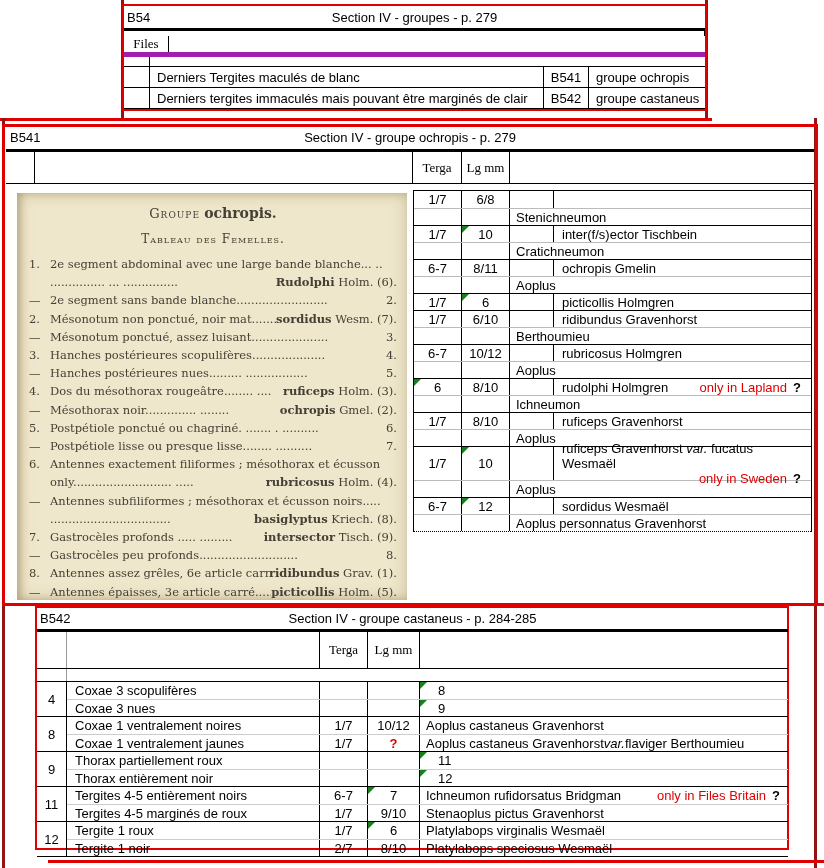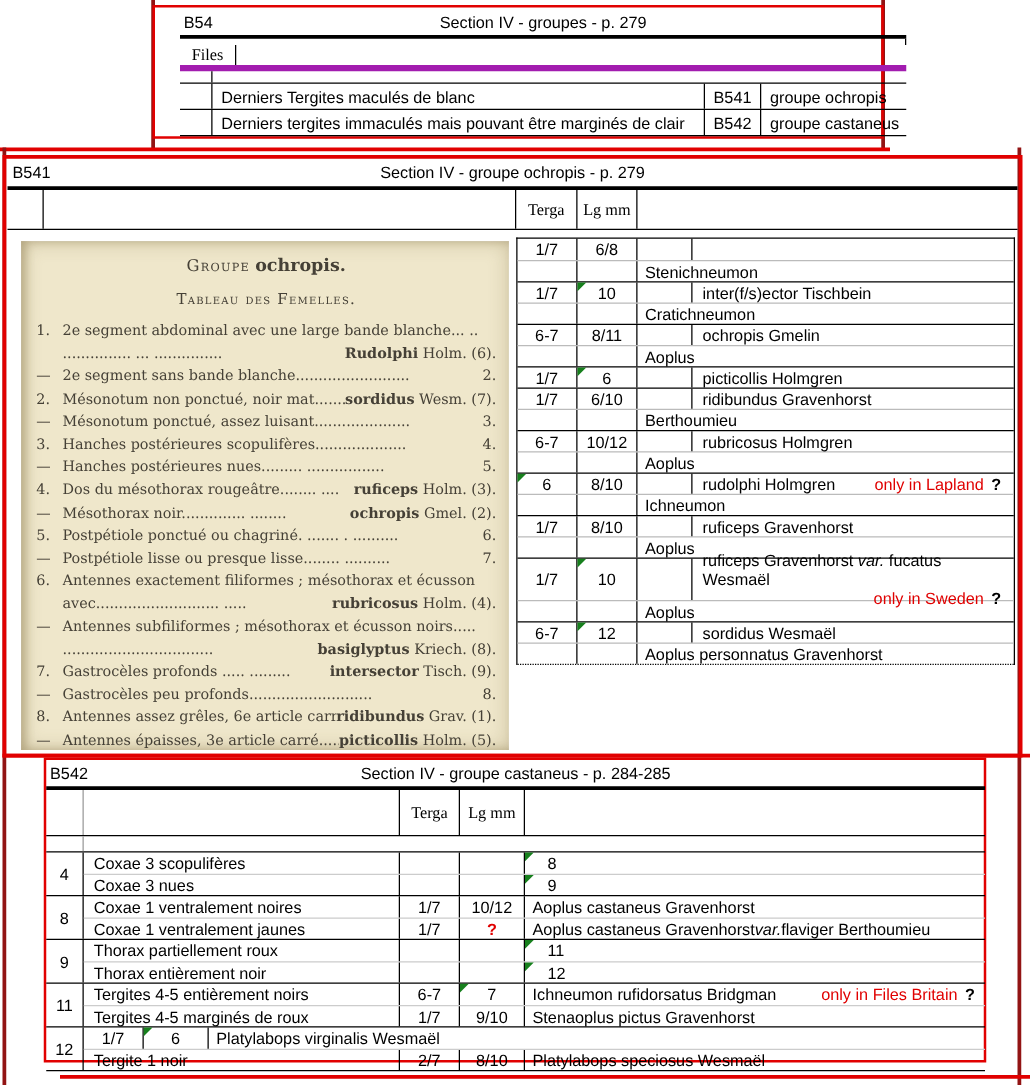--- a/index.html
+++ b/index.html
@@ -18,21 +18,21 @@
   .flexrow { display:flex; align-items:stretch; }
   .vcenter { display:flex; align-items:center; }
   .center  { display:flex; align-items:center; justify-content:center; }
   .serif { font-family:"Liberation Serif", serif; }
   .red { color:#e00000; }
   .q { font-weight:bold; margin-left:6px; }
   .mk { position:absolute; left:0; top:0; width:0; height:0;
         border-top:7px solid #17801d; border-right:7px solid transparent; }
 
   
-  #t54 { left:124px; top:6px; width:581px; height:103px;margin-left:20px; }
+  #t54 { left:124px; top:6px; width:581px; height:103px; }
   .t54-title { position:relative; height:25px; border-bottom:3px solid #000; }
   .t54-title .code { position:absolute; left:3px; top:4px; }
   .t54-title .ttl  { position:absolute; left:0; right:0; top:4px; text-align:center; }
   .t54-files { height:26px; border-bottom:5px solid #a21caf;flex-direction:column; }
   .t54-gap   { height:10px; border-bottom:1px solid #000; }
   .t54-row   { height:21px; border-bottom:1px solid #000; }
   .t54-c1 { width:26px; border-right:1px solid #000; }
   .t54-desc { flex:1; border-right:1px solid #000; padding-left:7px; }
   .t54-code { width:45px; border-right:1px solid #000; justify-content:center; }
   .t54-grp  { width:116px; padding-left:7px; }
@@ -237,21 +237,21 @@
         <span class="sl-ref">7.</span>
       </div>
     <div class="sline">
         <span class="sl-num">6.</span>
         <span class="sl-text">Antennes exactement filiformes ; mésothorax et écusson</span>
         <span class="sl-sp"></span>
         <span class="sl-ref"></span>
       </div>
     <div class="sline">
         <span class="sl-num"></span>
-        <span class="sl-text">avec........................... .....</span>
+        <span class="sl-text">only........................... .....</span>
         <span class="sl-sp">rubricosus</span>
         <span class="sl-ref"> Holm. (4).</span>
       </div>
     <div class="sline">
         <span class="sl-num">—</span>
         <span class="sl-text">Antennes subfiliformes ; mésothorax et écusson noirs.....</span>
         <span class="sl-sp"></span>
         <span class="sl-ref"></span>
       </div>
     <div class="sline">
@@ -552,20 +552,21 @@
               <span>Stenaoplus pictus Gravenhorst</span>
             </div>
         </div>
       </div>
     </div>
 
     <div class="grp">
       <div class="gnum">12</div>
       <div class="grows">
         <div class="r">
+          <div class="rd">Tergite 1 roux</div>
           <div class="rt">1/7</div>
           <div class="rl">
               <i class="mk"></i>
               <span>6</span>
             </div>
           <div class="rr">
               <span>Platylabops virginalis Wesmaël</span>
             </div>
         </div>
         <div class="r">

